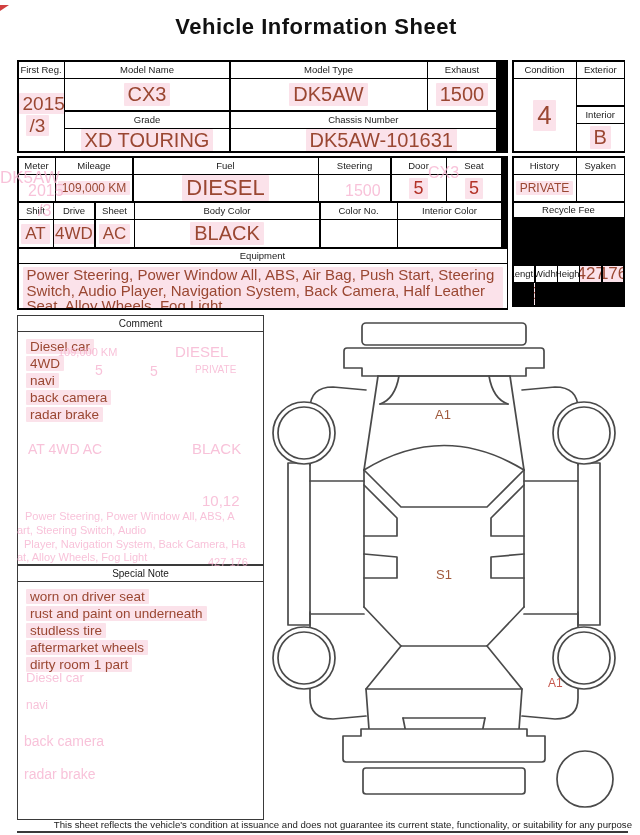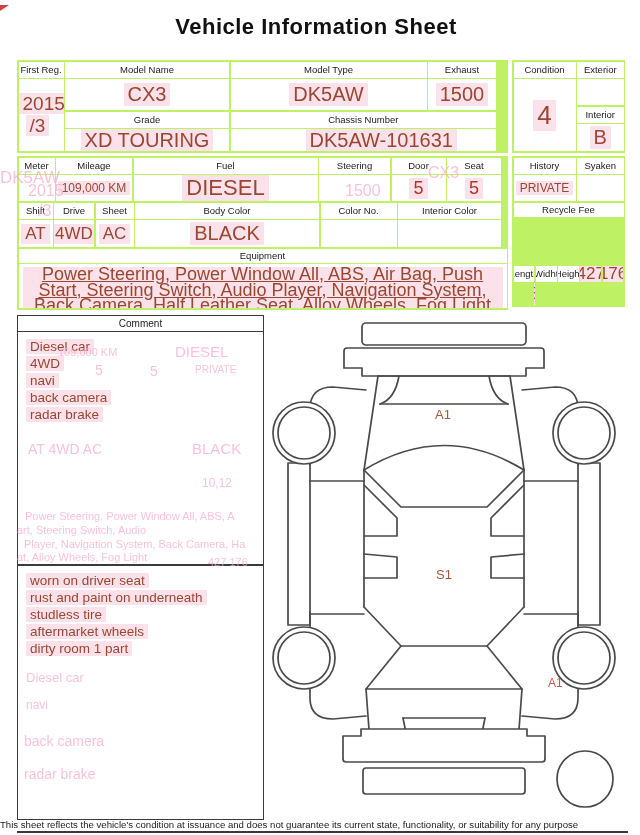--- a/index.html
+++ b/index.html
@@ -1,45 +1,45 @@
 <!DOCTYPE html>
 <html><head>
 <meta charset="utf-8">
 <style>
   html,body{margin:0;padding:0;background:#fff;}
   body{font-family:"Liberation Sans","DejaVu Sans",sans-serif;}
   .sheet{position:relative;width:632px;height:835px;background:#fff;overflow:hidden;}
   .title{position:absolute;top:14px;left:0;width:100%;text-align:center;
          font-size:22px;font-weight:700;letter-spacing:.5px;color:#111;}
   
-  .tbl{position:absolute;background:#bef264;padding:1.5px;display:flex;flex-direction:column;gap:1.5px;}
+  .tbl{position:absolute;background:#000000;padding:1.5px;display:flex;flex-direction:column;gap:1.5px;}
   .g{display:grid;gap:1.5px;background:transparent;}
   .cell{background:#fff;display:flex;align-items:center;justify-content:center;overflow:hidden;}
   .lbl{font-size:9.5px;color:#1a1a1a;white-space:nowrap;}
   .val{color:#9a4732;}
   .hl{background:#fbe2ea;padding:0 4px;border-radius:1px;white-space:nowrap;}
   .red{color:#b33227;}
   .colstack{flex-direction:column;align-items:flex-start;justify-content:center;}
   .fr1{font-size:19px;}
   .fr2{font-size:19px;margin-left:7px;}
   .big{font-size:20px;}
   .mid{font-size:17px;}
   .sml{font-size:12px;}
   .huge{font-size:26px;}
-  .equip{font-size:18px;line-height:15.5px;align-items:flex-start;justify-content:flex-start;
-         padding:3px 4px;text-align:center;text-decoration:underline;}
+  .equip{font-size:15px;line-height:15.5px;align-items:flex-start;justify-content:flex-start;
+         padding:3px 4px;text-align:left;}
   .equip .hl{white-space:normal;}
   
   .box{position:absolute;border:1.5px solid #3a3a3a;background:#fff;}
   .box .hdr{border-bottom:1.5px solid #3a3a3a;text-align:center;font-size:10px;color:#1a1a1a;
             padding:2px 0;background:#fff;}
   .box .body{padding:7px 8px;font-size:13.5px;line-height:16.5px;color:#9a4732;}
   .box .body div{margin-bottom:.5px;}
   .ghost{position:absolute;color:#f6aecd;opacity:.75;white-space:nowrap;z-index:4;pointer-events:none;}
-  .footer{position:absolute;left:0;top:819px;width:100%;text-align:left;font-size:9.6px;color:#222;}
+  .footer{position:absolute;left:0;top:819px;width:100%;text-align:right;font-size:9.6px;color:#222;}
   .bottomline{position:absolute;left:17px;right:4px;top:831px;height:2px;background:#3a3a3a;}
   .cornermark{position:absolute;left:0;top:5px;width:0;height:0;
               border-top:6px solid #cc2a2a;border-right:9px solid transparent;opacity:.9;}
   svg text{font-family:"Liberation Sans","DejaVu Sans",sans-serif;}
 </style>
 </head>
 <body>
 
 <div class="sheet">
   <div class="cornermark"></div>
@@ -176,20 +176,21 @@
     <div class="body">
       <div><span class="hl">Diesel car</span></div>
       <div><span class="hl">4WD</span></div>
       <div><span class="hl">navi</span></div>
       <div><span class="hl">back camera</span></div>
       <div><span class="hl">radar brake</span></div>
     </div>
   </div>
 
   <div class="box" style="left:17px;top:565px;width:245px;height:253px;">
+    <div class="hdr">Special Note</div>
     <div class="body">
       <div><span class="hl">worn on driver seat</span></div>
       <div><span class="hl">rust and paint on underneath</span></div>
       <div><span class="hl">studless tire</span></div>
       <div><span class="hl">aftermarket wheels</span></div>
       <div><span class="hl">dirty room 1 part</span></div>
     </div>
   </div>
 
   <svg style="position:absolute;left:268px;top:315px;" width="368" height="505" viewBox="0 0 368 505" fill="none" stroke="#4a4a4a" stroke-width="1.7" stroke-linejoin="round" stroke-linecap="round">
@@ -264,21 +265,21 @@
   <span class="ghost" style="left:38px;top:202px;font-size:16px;">/3</span>
   <span class="ghost" style="left:428px;top:164px;font-size:16px;">CX3</span>
   <span class="ghost" style="left:345px;top:182px;font-size:16px;">1500</span>
   <span class="ghost" style="left:58px;top:346px;font-size:11px;">109,000 KM</span>
   <span class="ghost" style="left:175px;top:343px;font-size:15px;">DIESEL</span>
   <span class="ghost" style="left:95px;top:362px;font-size:14px;">5</span>
   <span class="ghost" style="left:150px;top:363px;font-size:14px;">5</span>
   <span class="ghost" style="left:195px;top:364px;font-size:10px;">PRIVATE</span>
   <span class="ghost" style="left:28px;top:441px;font-size:14px;">AT  4WD  AC</span>
   <span class="ghost" style="left:192px;top:440px;font-size:15px;">BLACK</span>
-  <span class="ghost" style="left:202px;top:476px;font-size:12px;">10,12</span>
+  <span class="ghost" style="left:202px;top:492px;font-size:15px;">10,12</span>
   <span class="ghost" style="left:25px;top:510px;font-size:11px;">Power Steering, Power Window  All, ABS, A</span>
   <span class="ghost" style="left:17px;top:524px;font-size:11px;">art, Steering Switch, Audio</span>
   <span class="ghost" style="left:24px;top:538px;font-size:11px;">Player, Navigation System, Back Camera, Ha</span>
   <span class="ghost" style="left:17px;top:551px;font-size:11px;">at, Alloy Wheels, Fog Light</span>
   <span class="ghost" style="left:208px;top:556px;font-size:11px;">427  176</span>
   <span class="ghost" style="left:26px;top:670px;font-size:13px;">Diesel car</span>
   <span class="ghost" style="left:26px;top:698px;font-size:12px;">navi</span>
   <span class="ghost" style="left:24px;top:733px;font-size:14px;">back camera</span>
   <span class="ghost" style="left:24px;top:766px;font-size:14px;">radar brake</span>
 

